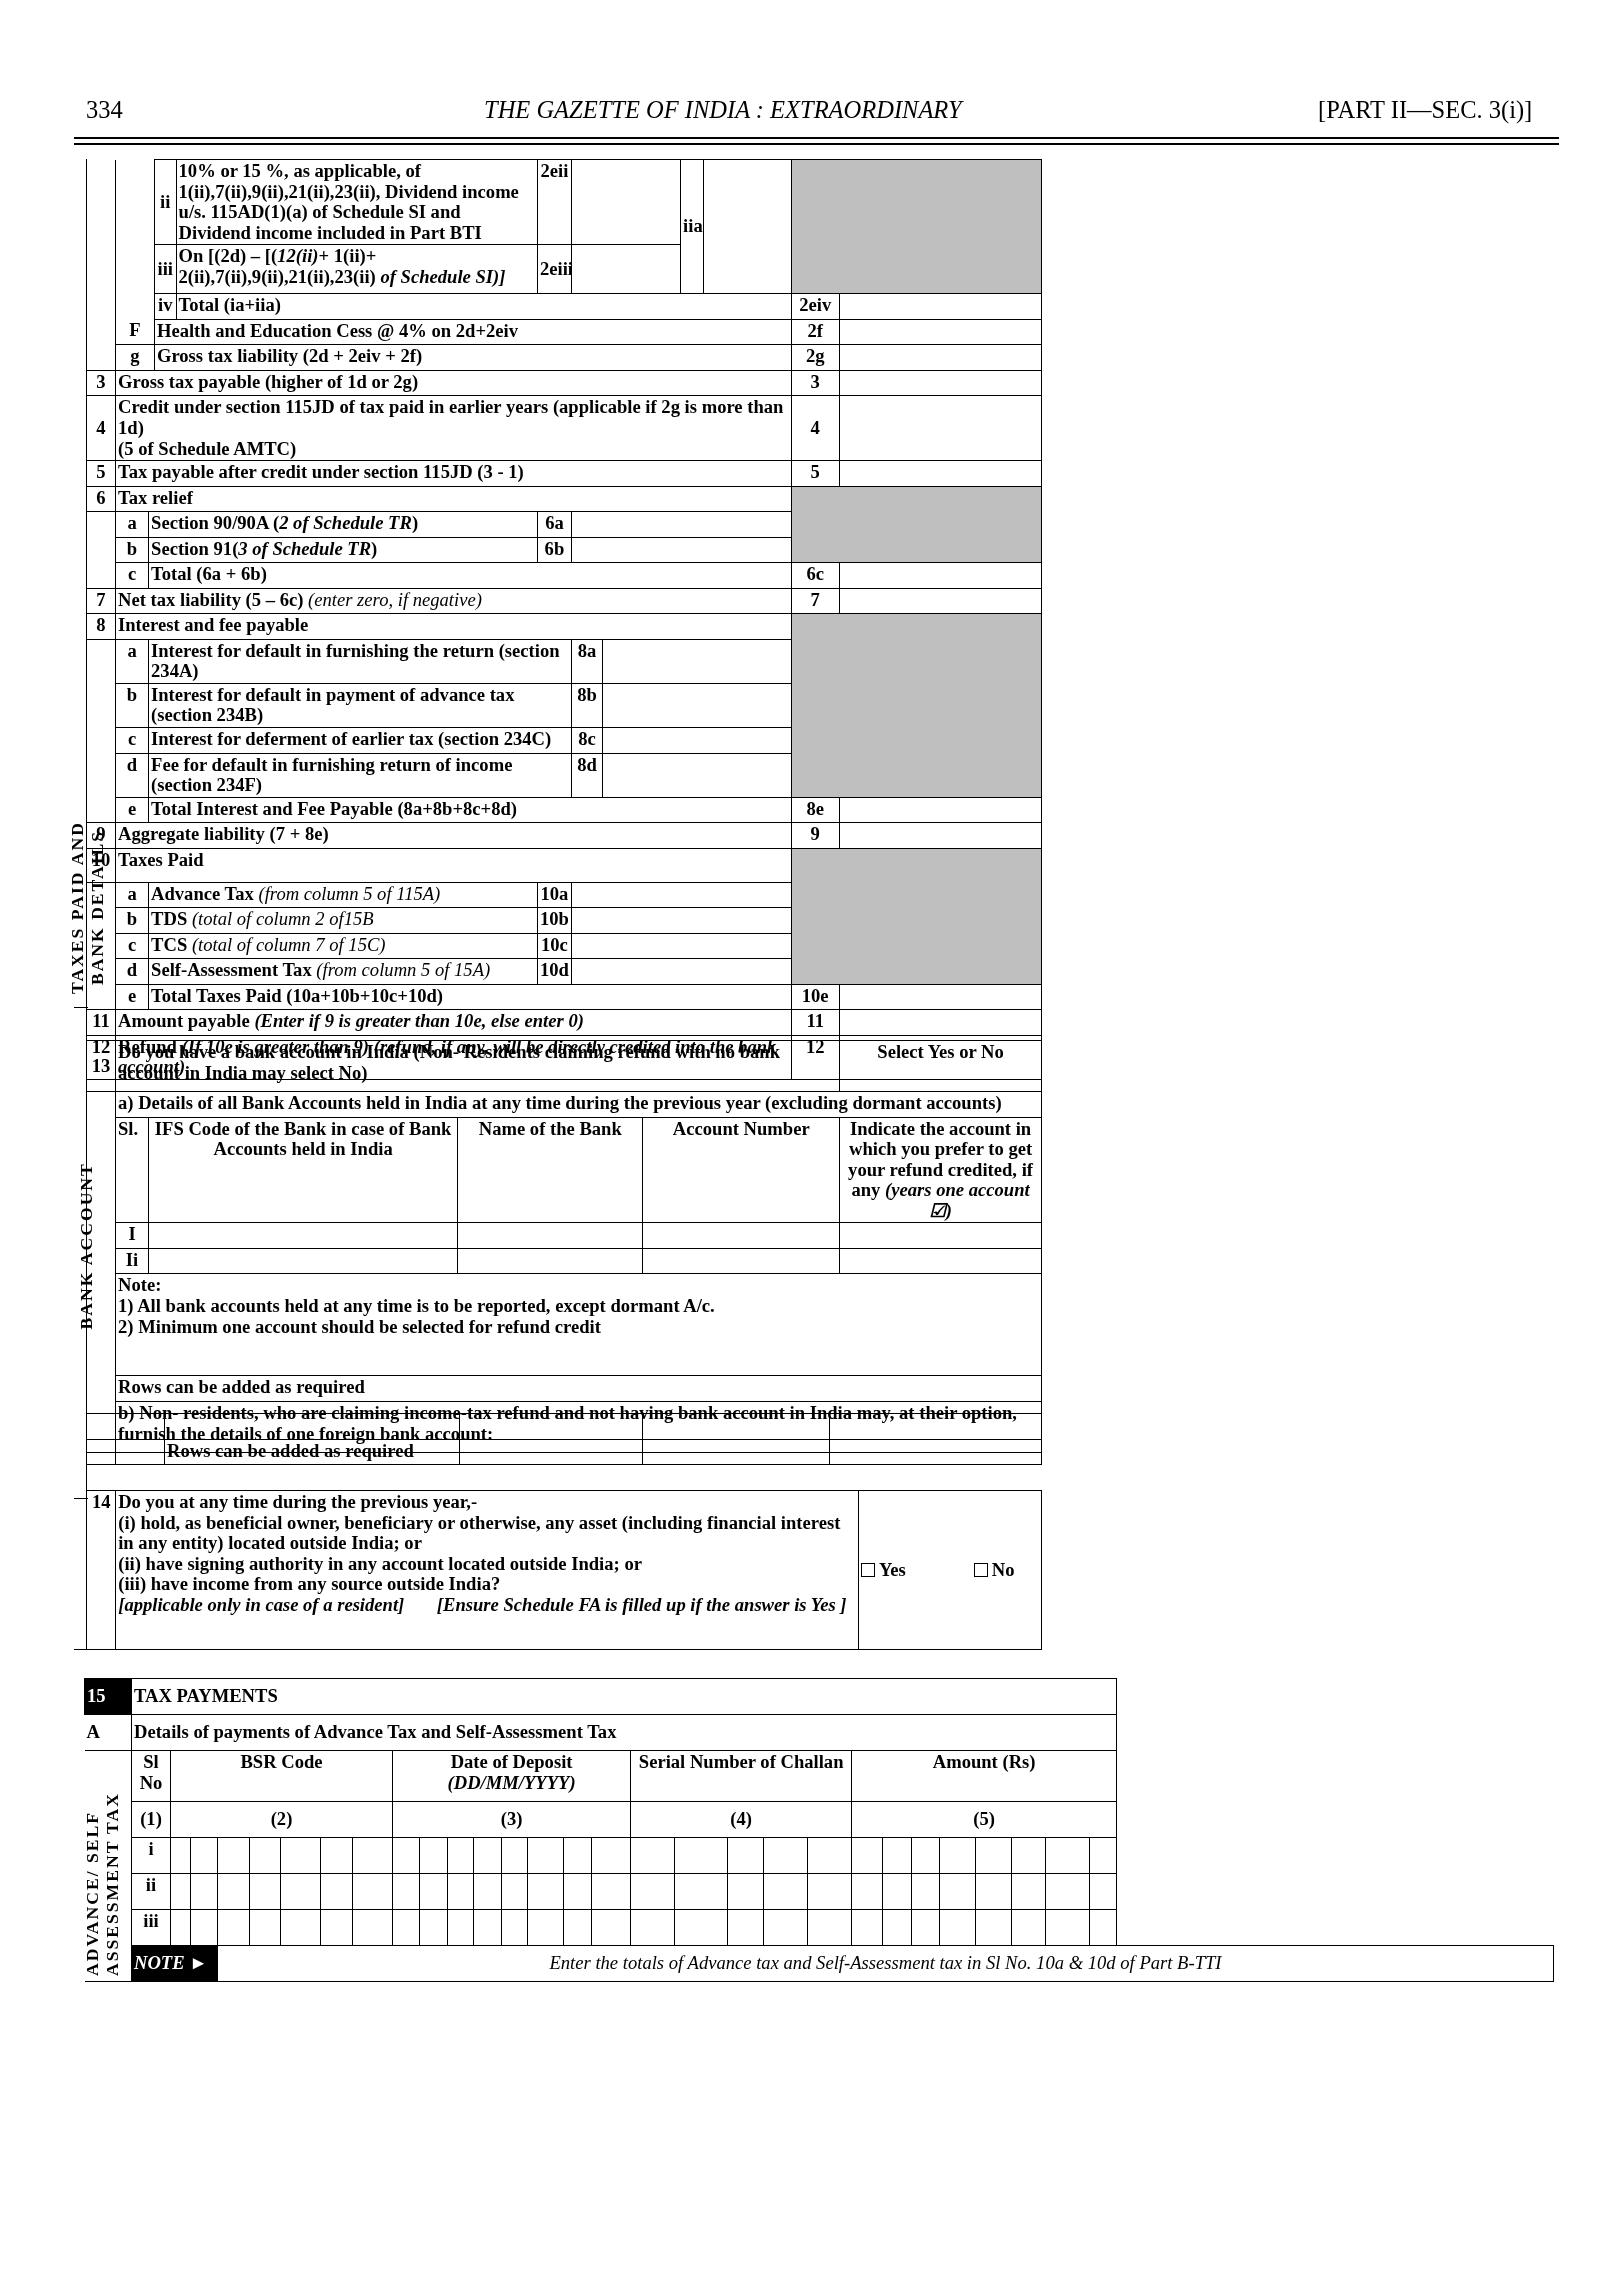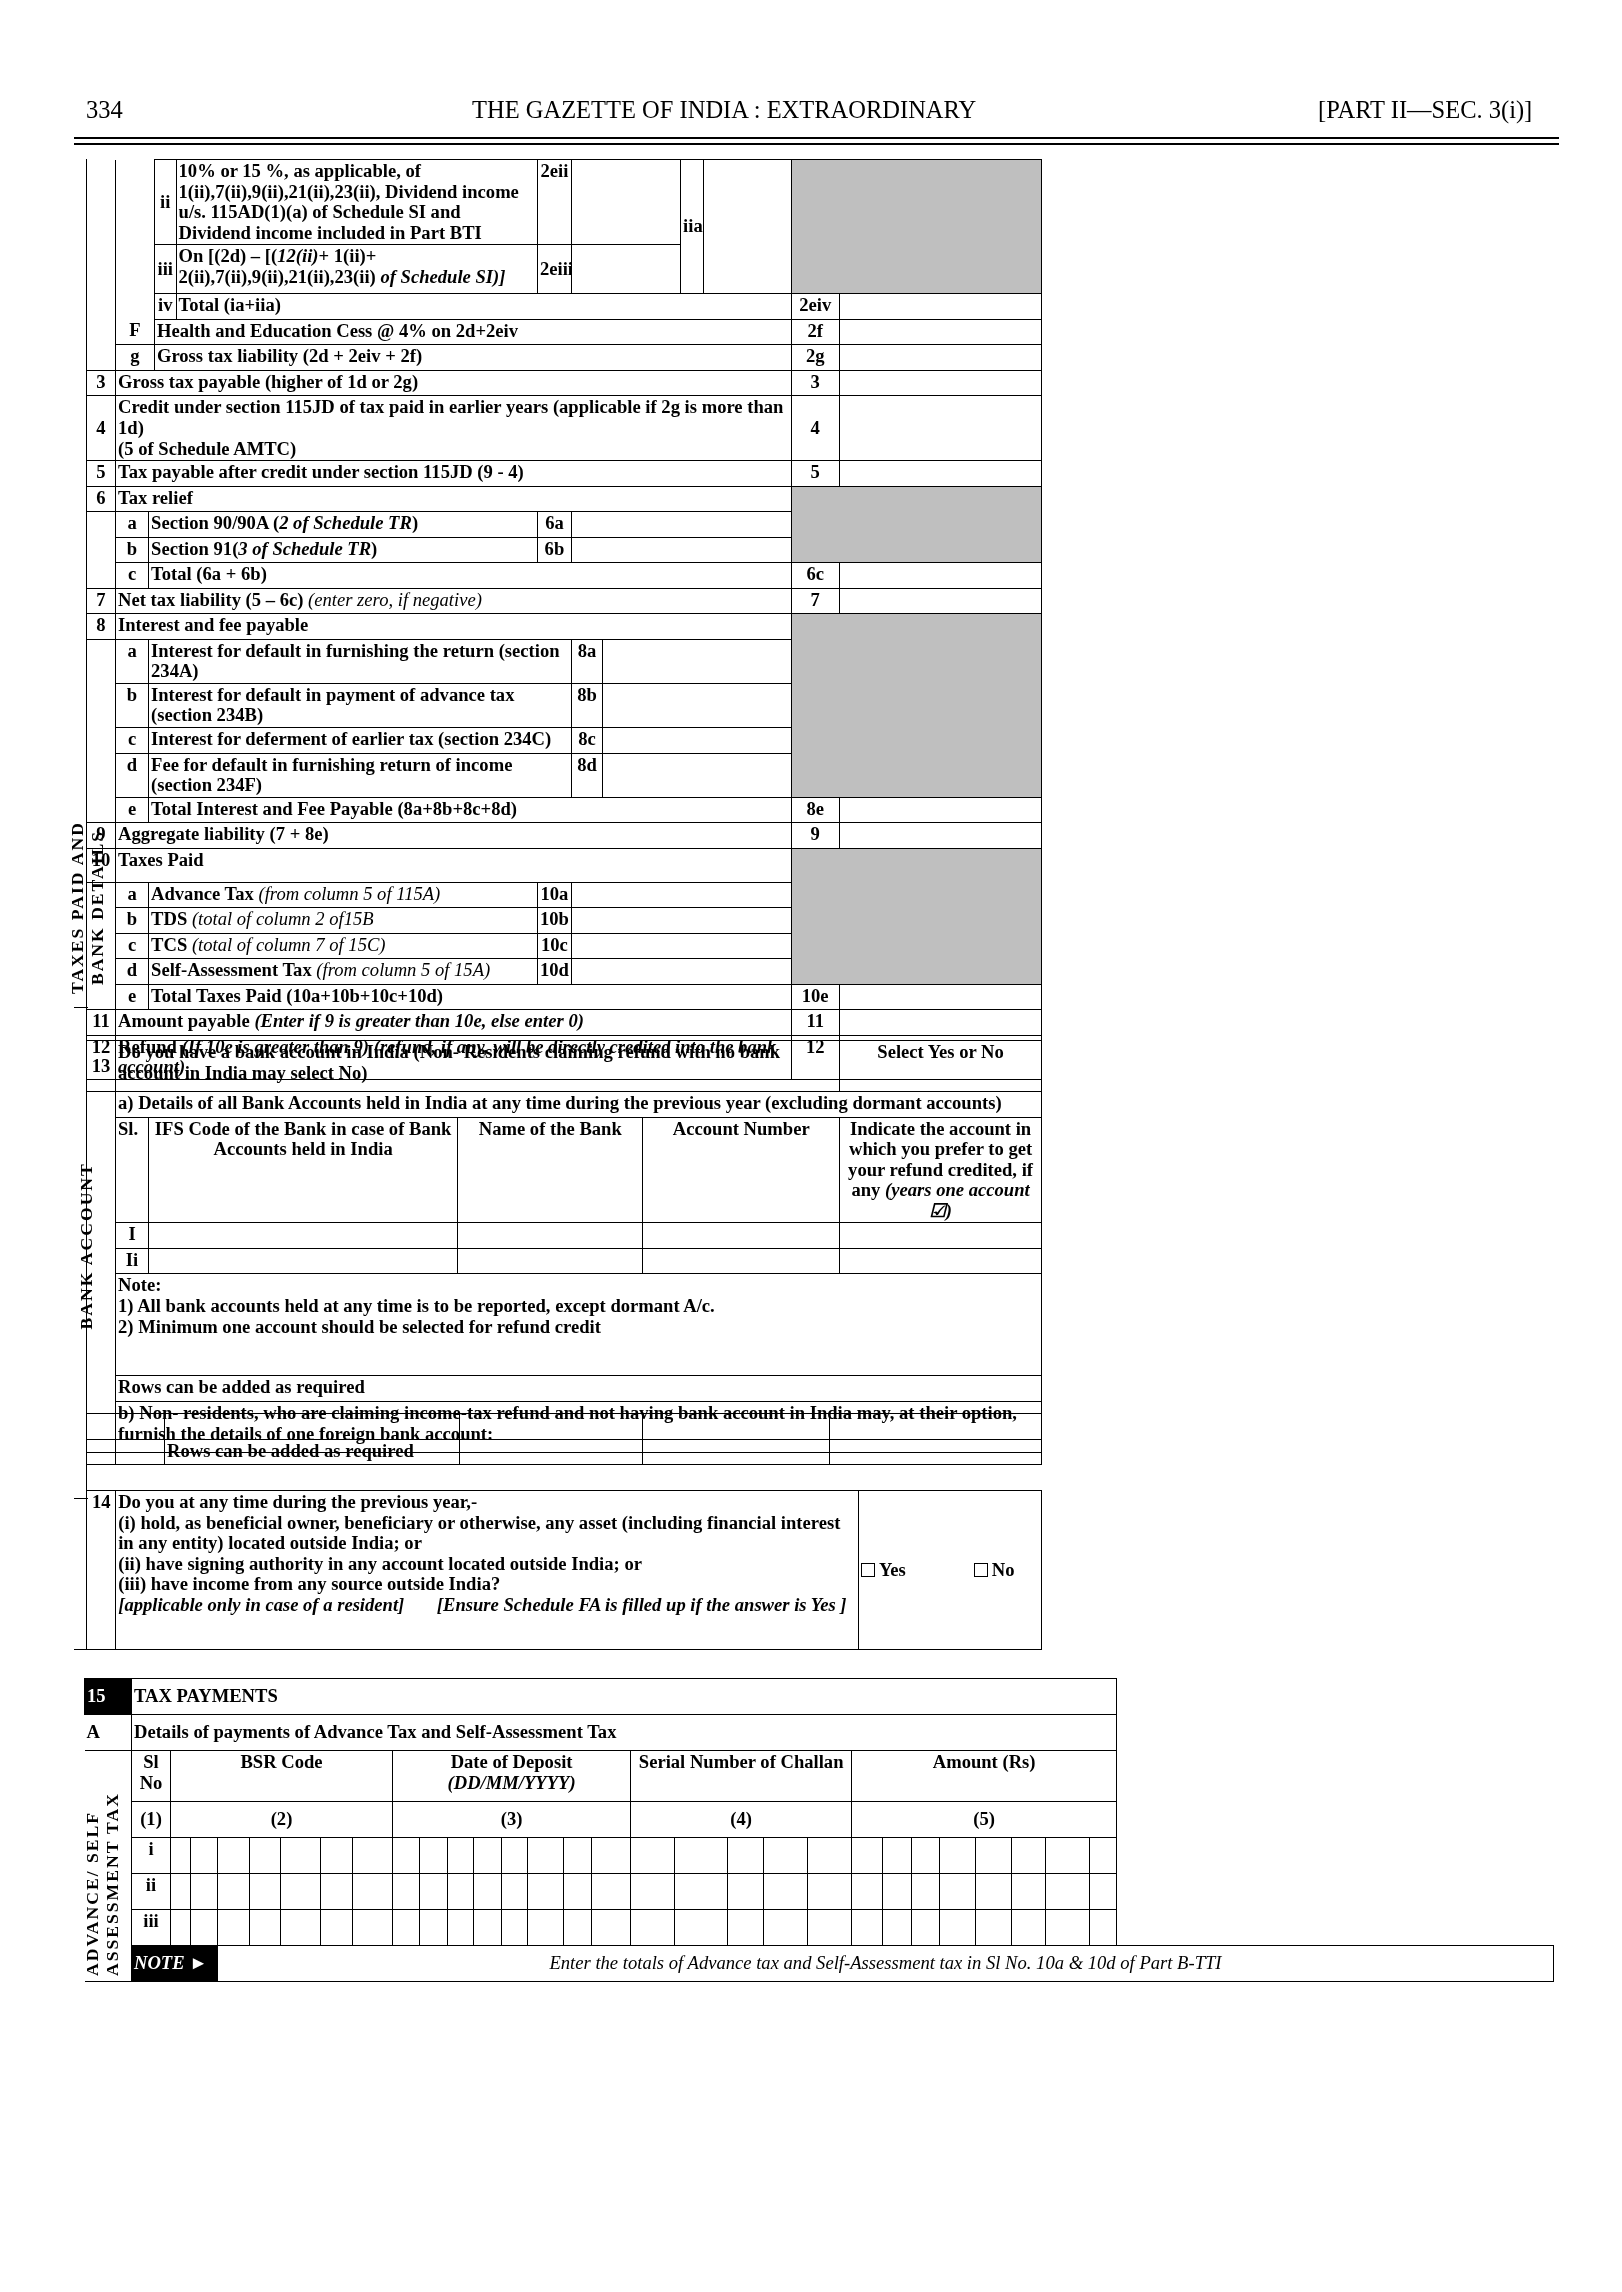--- a/index.html
+++ b/index.html
@@ -14,21 +14,21 @@
   .it { font-style:italic; }
   .side { position:absolute; font-weight:bold; font-size:17.6px; letter-spacing:2px; text-align:center; line-height:19.6px; transform:rotate(-90deg); transform-origin:center; white-space:nowrap; }
   .box { display:inline-block; width:11.8px; height:11.8px; border:1.3px solid #000; vertical-align:-1px; margin-right:3.9px; }
   .black { background:#000; color:#fff; }
   .vm { vertical-align:middle; }
 </style>
 </head>
 <body>
 
 <div class="hdr" style="left:86px;">334</div>
-<div class="hdr" style="left:472px;">THE GAZETTE OF INDIA : EXTRAORDINARY</div>
+<div class="hdr" style="left:484px;font-style:italic;">THE GAZETTE OF INDIA : EXTRAORDINARY</div>
 <div class="hdr" style="left:1318px;">[PART II—SEC. 3(i)]</div>
 <div class="rule" style="top:137px;"></div>
 <div class="rule" style="top:143px;"></div>
 
 <div style="position:absolute;left:86px;top:159px;height:1339px;border-left:1.3px solid #000;"></div>
 
 <div class="side" style="left:-9.8px;top:887px;width:196px;height:41px;">
   <div>TAXES PAID AND</div>
   <div>BANK DETAILS</div>
 </div>
@@ -111,21 +111,21 @@
     <td colspan="9">
           <div>Credit under section 115JD of tax paid in earlier years (applicable if 2g is more than 1d)</div>
           <div> (5 of Schedule AMTC)</div>
         </td>
     <td class="c vm">4</td>
     <td></td>
   </tr>
 
   <tr style="height:25.5px;">
     <td class="c">5</td>
-    <td colspan="9">Tax payable after credit under section 115JD (9 - 4)</td>
+    <td colspan="9">Tax payable after credit under section 115JD (3 - 1)</td>
     <td class="c">5</td>
     <td></td>
   </tr>
 
   <tr style="height:25.5px;">
     <td class="c">6</td>
     <td colspan="9">Tax relief</td>
     <td colspan="2" rowspan="3" class="gray"></td>
   </tr>
   <tr style="height:25.5px;">

